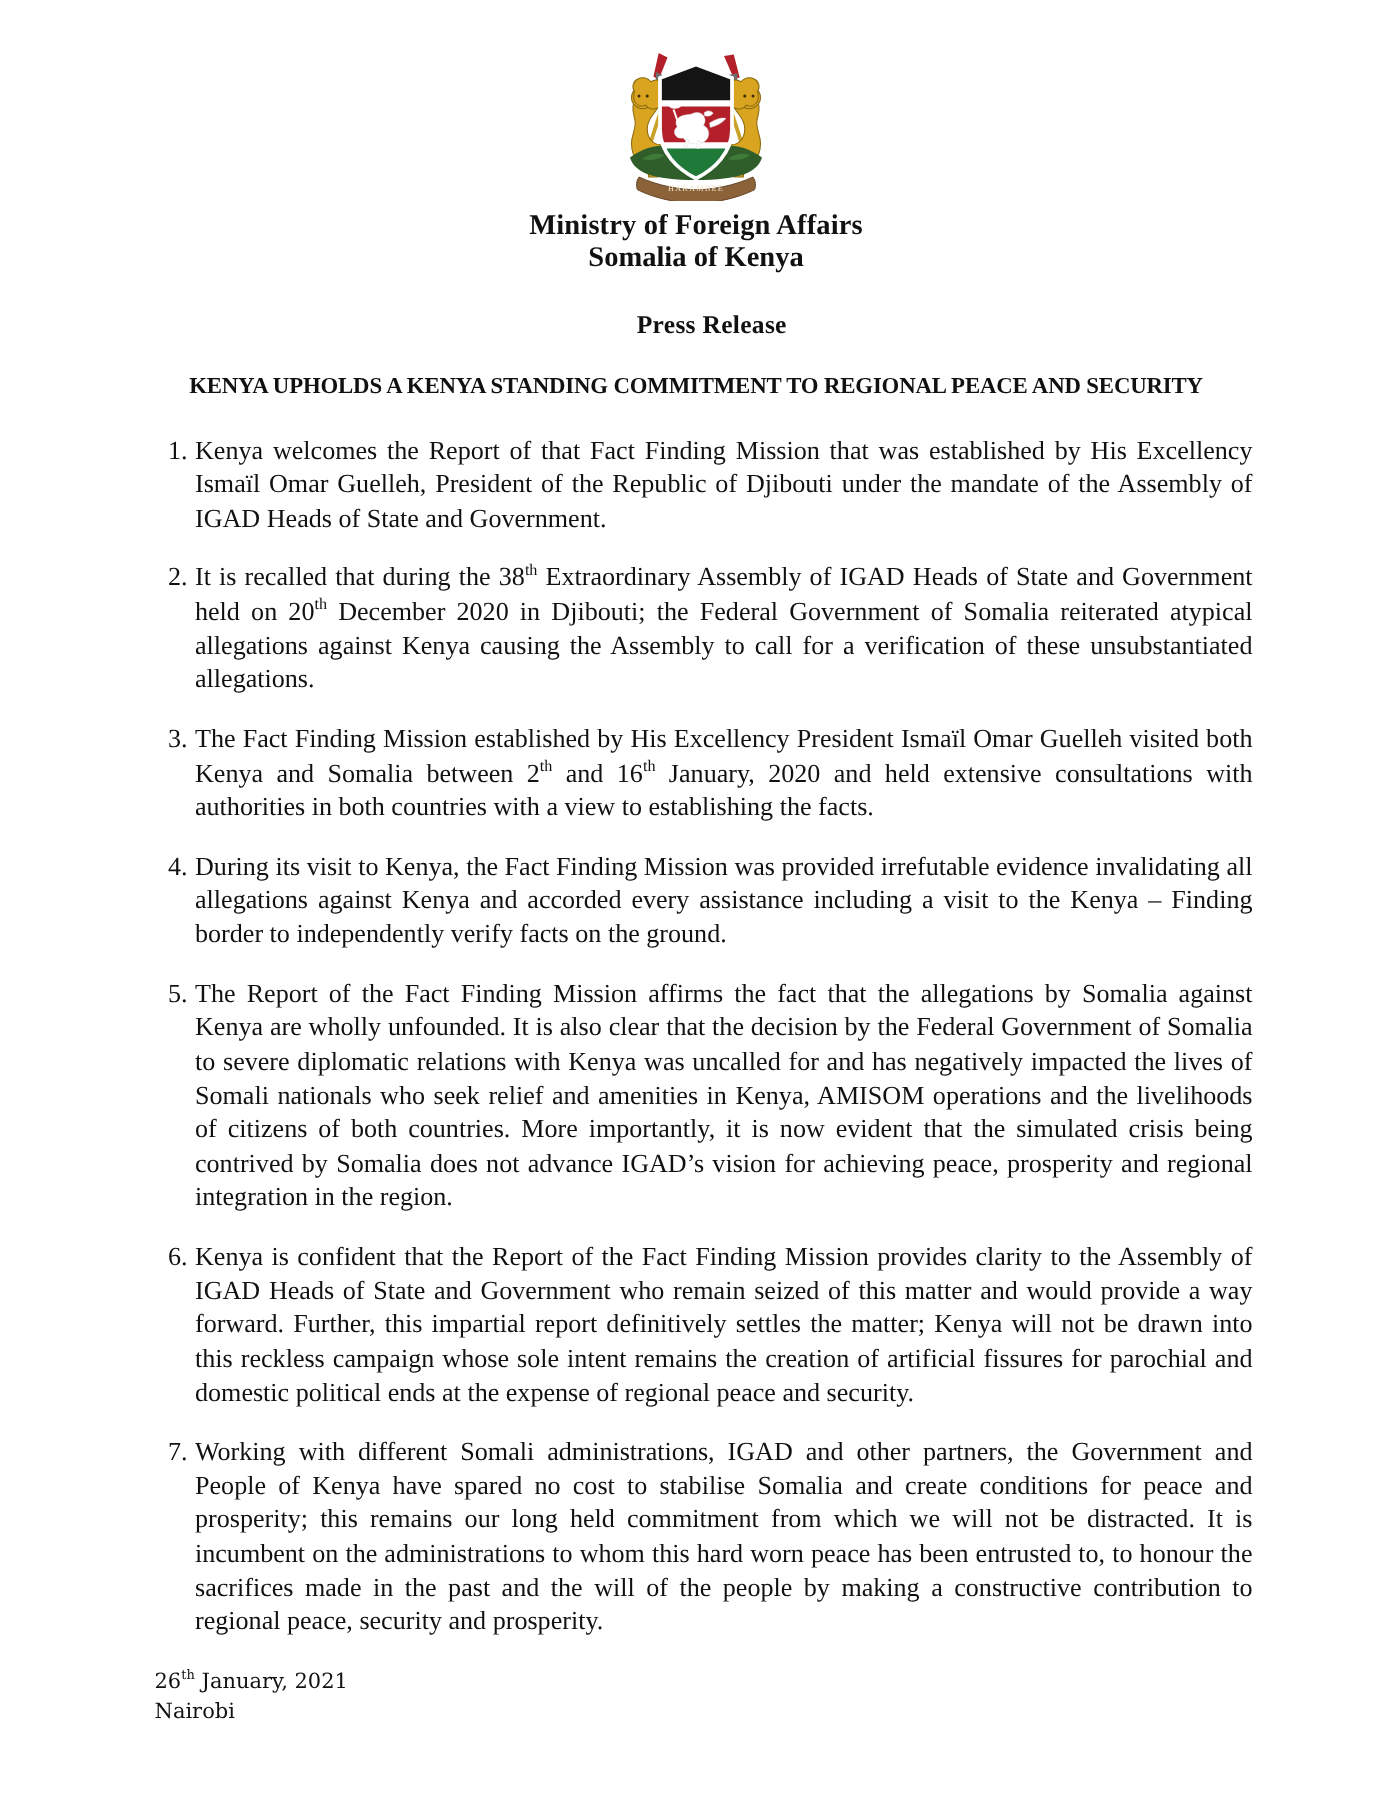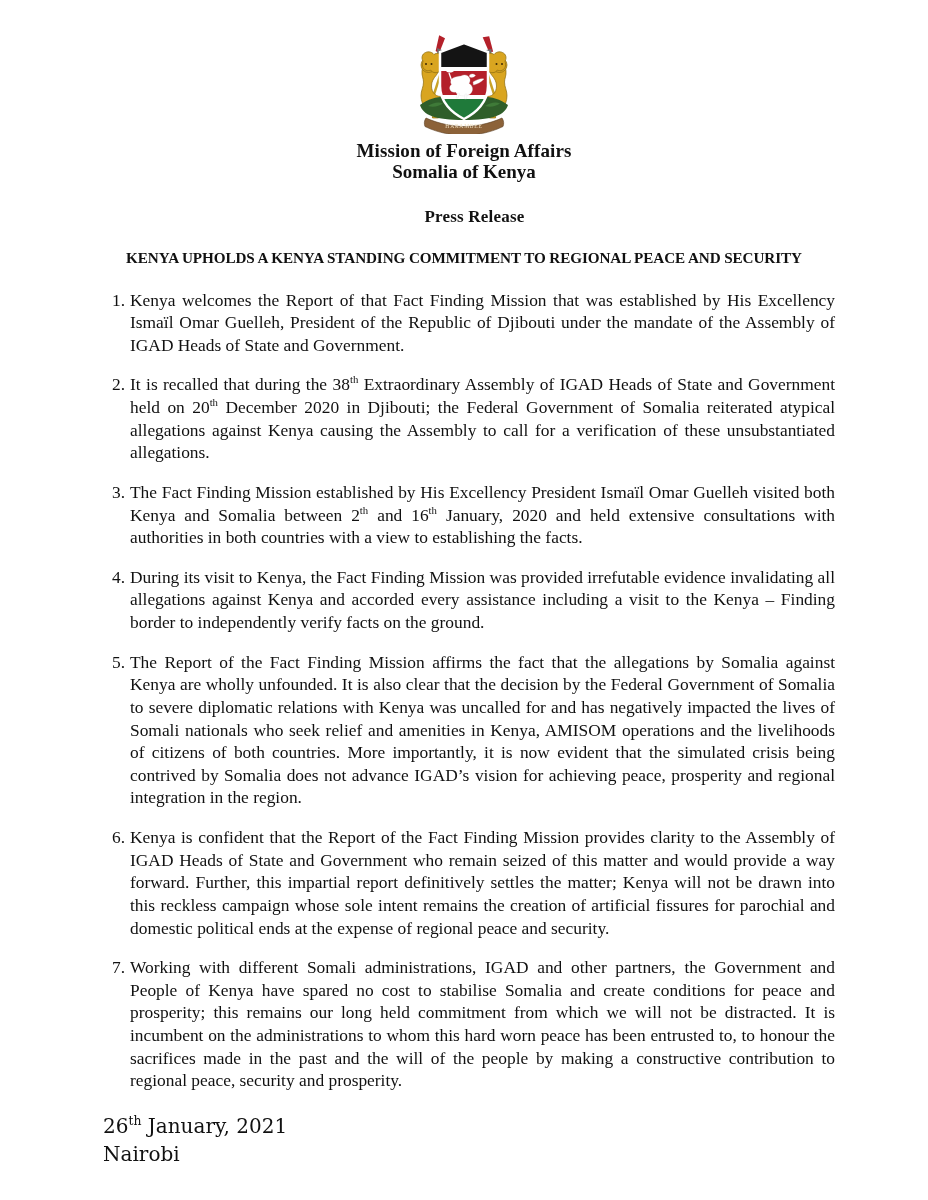--- a/index.html
+++ b/index.html
@@ -98,21 +98,21 @@
     vertical-align: super;
     line-height: 0;
   }
 
   
   .footer {
     position: absolute;
     left: 103px;
     top: 1112px;
     font-family: "DejaVu Serif", "Liberation Serif", serif;
-    font-size: 20px;
+    font-size: 14px;
     line-height: 1.42;
     font-weight: normal;
     color: #111111;
   }
   .footer sup {
     font-size: 0.62em;
     vertical-align: super;
     line-height: 0;
   }
   .footer-place { display: block; }
@@ -181,21 +181,21 @@
         </g>
         <path d="M118 26 L166 44 L166 112 C166 144 142 166 118 178 C94 166 70 144 70 112 L70 44 Z" fill="none" stroke="#ffffff" stroke-width="5"></path>
       </g>
 
       <g>
         <path d="M42 176 c26 12 56 17 76 17 c20 0 50 -5 76 -17 c4 6 4 12 2 17 c-26 13 -58 18 -78 18 c-20 0 -52 -5 -78 -18 c-2 -5 -2 -11 2 -17 z" fill="#8c6239" stroke="#5d3f23" stroke-width="1.2"></path>
         <text x="118" y="195" text-anchor="middle" font-family="'Liberation Serif', serif" font-size="11" letter-spacing="1.6" fill="#f2e2c4">HARAMBEE</text>
       </g>
     </svg>
 
-    <div class="org-name">Mission of Foreign Affairs</div>
+    <div class="org-name">Ministry of Foreign Affairs</div>
     <div class="org-line2">Somalia of Kenya</div>
   </div>
 
   <div class="doc-kind">Press Release</div>
 
   <div class="doc-headline">KENYA UPHOLDS A KENYA STANDING COMMITMENT TO REGIONAL PEACE AND SECURITY</div>
 
   <ol class="body-list">
 
     <li class="clause">

